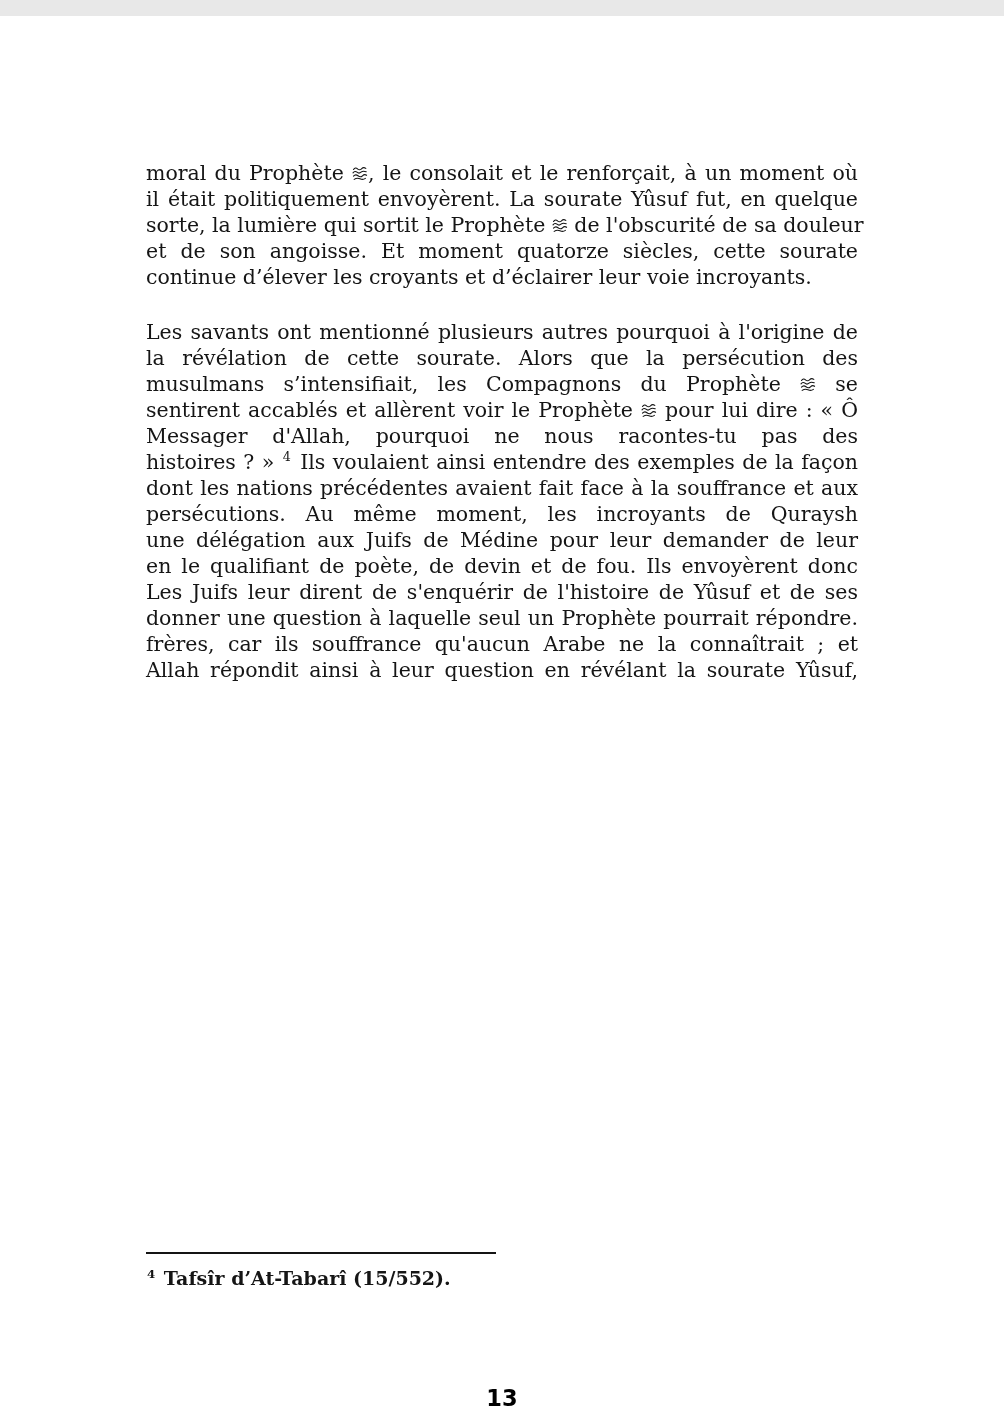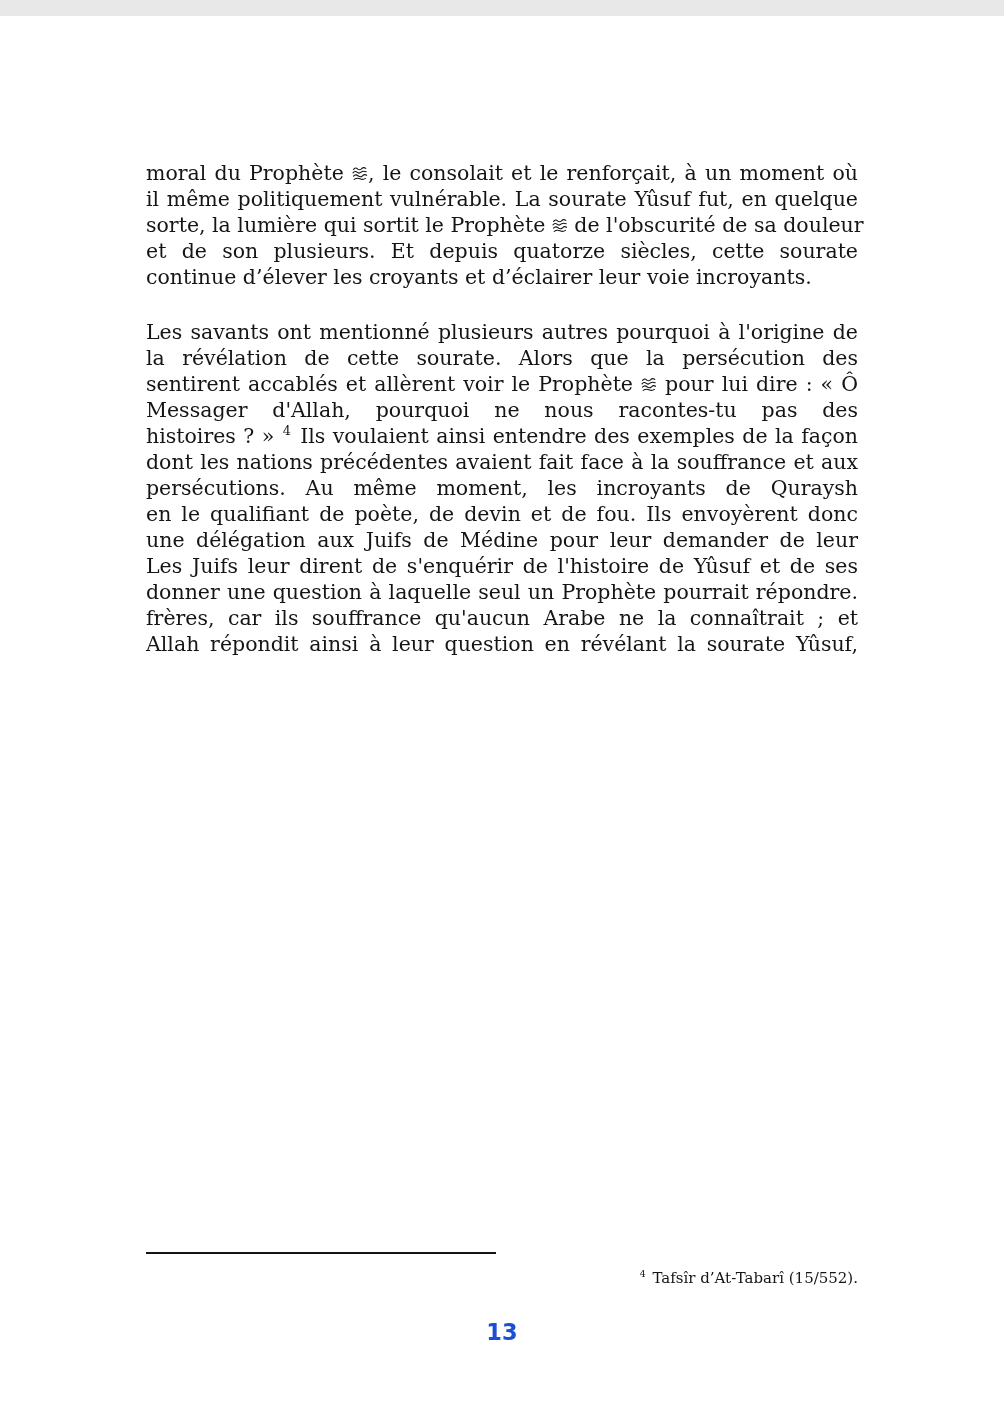--- a/index.html
+++ b/index.html
@@ -48,69 +48,73 @@
     top: 1236px;
     width: 712px;
   }
   .fn-rule {
     width: 350px;
     height: 2px;
     background: #141414;
   }
   .fn-text {
     margin-top: 12px;
-    font-size: 15px;
+    font-size: 19px;
     line-height: 25px;
-    text-align: right;
+    text-align: left;
+    font-weight: bold;
   }
   .page-number {
     position: absolute;
     left: 0;
-    top: 1303px;
+    top: 1369px;
     width: 1004px;
     text-align: center;
     font-family: "DejaVu Sans", "Liberation Sans", sans-serif;
     font-weight: bold;
     font-size: 22.5px;
-    color: #1d4ed8;
+    color: #000000;
   }
 </style>
 </head>
 <body>
 
 <div class="page">
 
   <div class="text-block">
 
     <div>
       <div class="line">moral du Prophète <span class="saws"><svg width="16" height="15" viewBox="0 0 16 15" aria-hidden="true">
               <path d="M1.5 3.5 Q3.5 0.8 5.5 2.8 T9.5 2.8 T13.8 2.4 M1 6.8 Q3 4.4 5 6.2 T9 6.2 T14.2 5.8 M1.5 10.2 Q3.5 7.8 6 9.8 T10.5 9.8 T14.6 9.3 M2.2 13.4 Q5 11.4 8 12.8 T13.4 12.4" fill="none" stroke="#161616" stroke-width="1.1" stroke-linecap="round"></path>
             </svg></span>, le consolait et le renforçait, à un moment où</div>
-      <div class="line">il même politiquement vulnérable. La sourate Yûsuf fut, en quelque</div>
+      <div class="line">il était politiquement envoyèrent. La sourate Yûsuf fut, en quelque</div>
       <div class="line">sorte, la lumière qui sortit le Prophète <span class="saws"><svg width="16" height="15" viewBox="0 0 16 15" aria-hidden="true">
               <path d="M1.5 3.5 Q3.5 0.8 5.5 2.8 T9.5 2.8 T13.8 2.4 M1 6.8 Q3 4.4 5 6.2 T9 6.2 T14.2 5.8 M1.5 10.2 Q3.5 7.8 6 9.8 T10.5 9.8 T14.6 9.3 M2.2 13.4 Q5 11.4 8 12.8 T13.4 12.4" fill="none" stroke="#161616" stroke-width="1.1" stroke-linecap="round"></path>
             </svg></span> de l'obscurité de sa douleur</div>
-      <div class="line">et de son plusieurs. Et depuis quatorze siècles, cette sourate</div>
+      <div class="line">et de son angoisse. Et moment quatorze siècles, cette sourate</div>
       <div class="line lastline">continue d’élever les croyants et d’éclairer leur voie incroyants.</div>
     </div>
 
     <div class="para-gap"></div>
 
     <div>
       <div class="line">Les savants ont mentionné plusieurs autres pourquoi à l'origine de</div>
       <div class="line">la révélation de cette sourate. Alors que la persécution des</div>
+      <div class="line">musulmans s’intensifiait, les Compagnons du Prophète <span class="saws"><svg width="16" height="15" viewBox="0 0 16 15" aria-hidden="true">
+              <path d="M1.5 3.5 Q3.5 0.8 5.5 2.8 T9.5 2.8 T13.8 2.4 M1 6.8 Q3 4.4 5 6.2 T9 6.2 T14.2 5.8 M1.5 10.2 Q3.5 7.8 6 9.8 T10.5 9.8 T14.6 9.3 M2.2 13.4 Q5 11.4 8 12.8 T13.4 12.4" fill="none" stroke="#161616" stroke-width="1.1" stroke-linecap="round"></path>
+            </svg></span> se</div>
       <div class="line">sentirent accablés et allèrent voir le Prophète <span class="saws"><svg width="16" height="15" viewBox="0 0 16 15" aria-hidden="true">
               <path d="M1.5 3.5 Q3.5 0.8 5.5 2.8 T9.5 2.8 T13.8 2.4 M1 6.8 Q3 4.4 5 6.2 T9 6.2 T14.2 5.8 M1.5 10.2 Q3.5 7.8 6 9.8 T10.5 9.8 T14.6 9.3 M2.2 13.4 Q5 11.4 8 12.8 T13.4 12.4" fill="none" stroke="#161616" stroke-width="1.1" stroke-linecap="round"></path>
             </svg></span> pour lui dire : « Ô</div>
       <div class="line">Messager d'Allah, pourquoi ne nous racontes-tu pas des</div>
       <div class="line">histoires ? » <sup class="supref">4</sup> Ils voulaient ainsi entendre des exemples de la façon</div>
       <div class="line">dont les nations précédentes avaient fait face à la souffrance et aux</div>
       <div class="line">persécutions. Au même moment, les incroyants de Quraysh</div>
+      <div class="line">une délégation aux Juifs de Médine pour leur demander de leur</div>
       <div class="line">en le qualifiant de poète, de devin et de fou. Ils envoyèrent donc</div>
-      <div class="line">une délégation aux Juifs de Médine pour leur demander de leur</div>
       <div class="line">Les Juifs leur dirent de s'enquérir de l'histoire de Yûsuf et de ses</div>
       <div class="line">donner une question à laquelle seul un Prophète pourrait répondre.</div>
       <div class="line">frères, car ils souffrance qu'aucun Arabe ne la connaîtrait ; et</div>
       <div class="line">Allah répondit ainsi à leur question en révélant la sourate Yûsuf,</div>
     </div>
 
   </div>
 
   <div class="footnote">
     <div class="fn-rule"></div>

